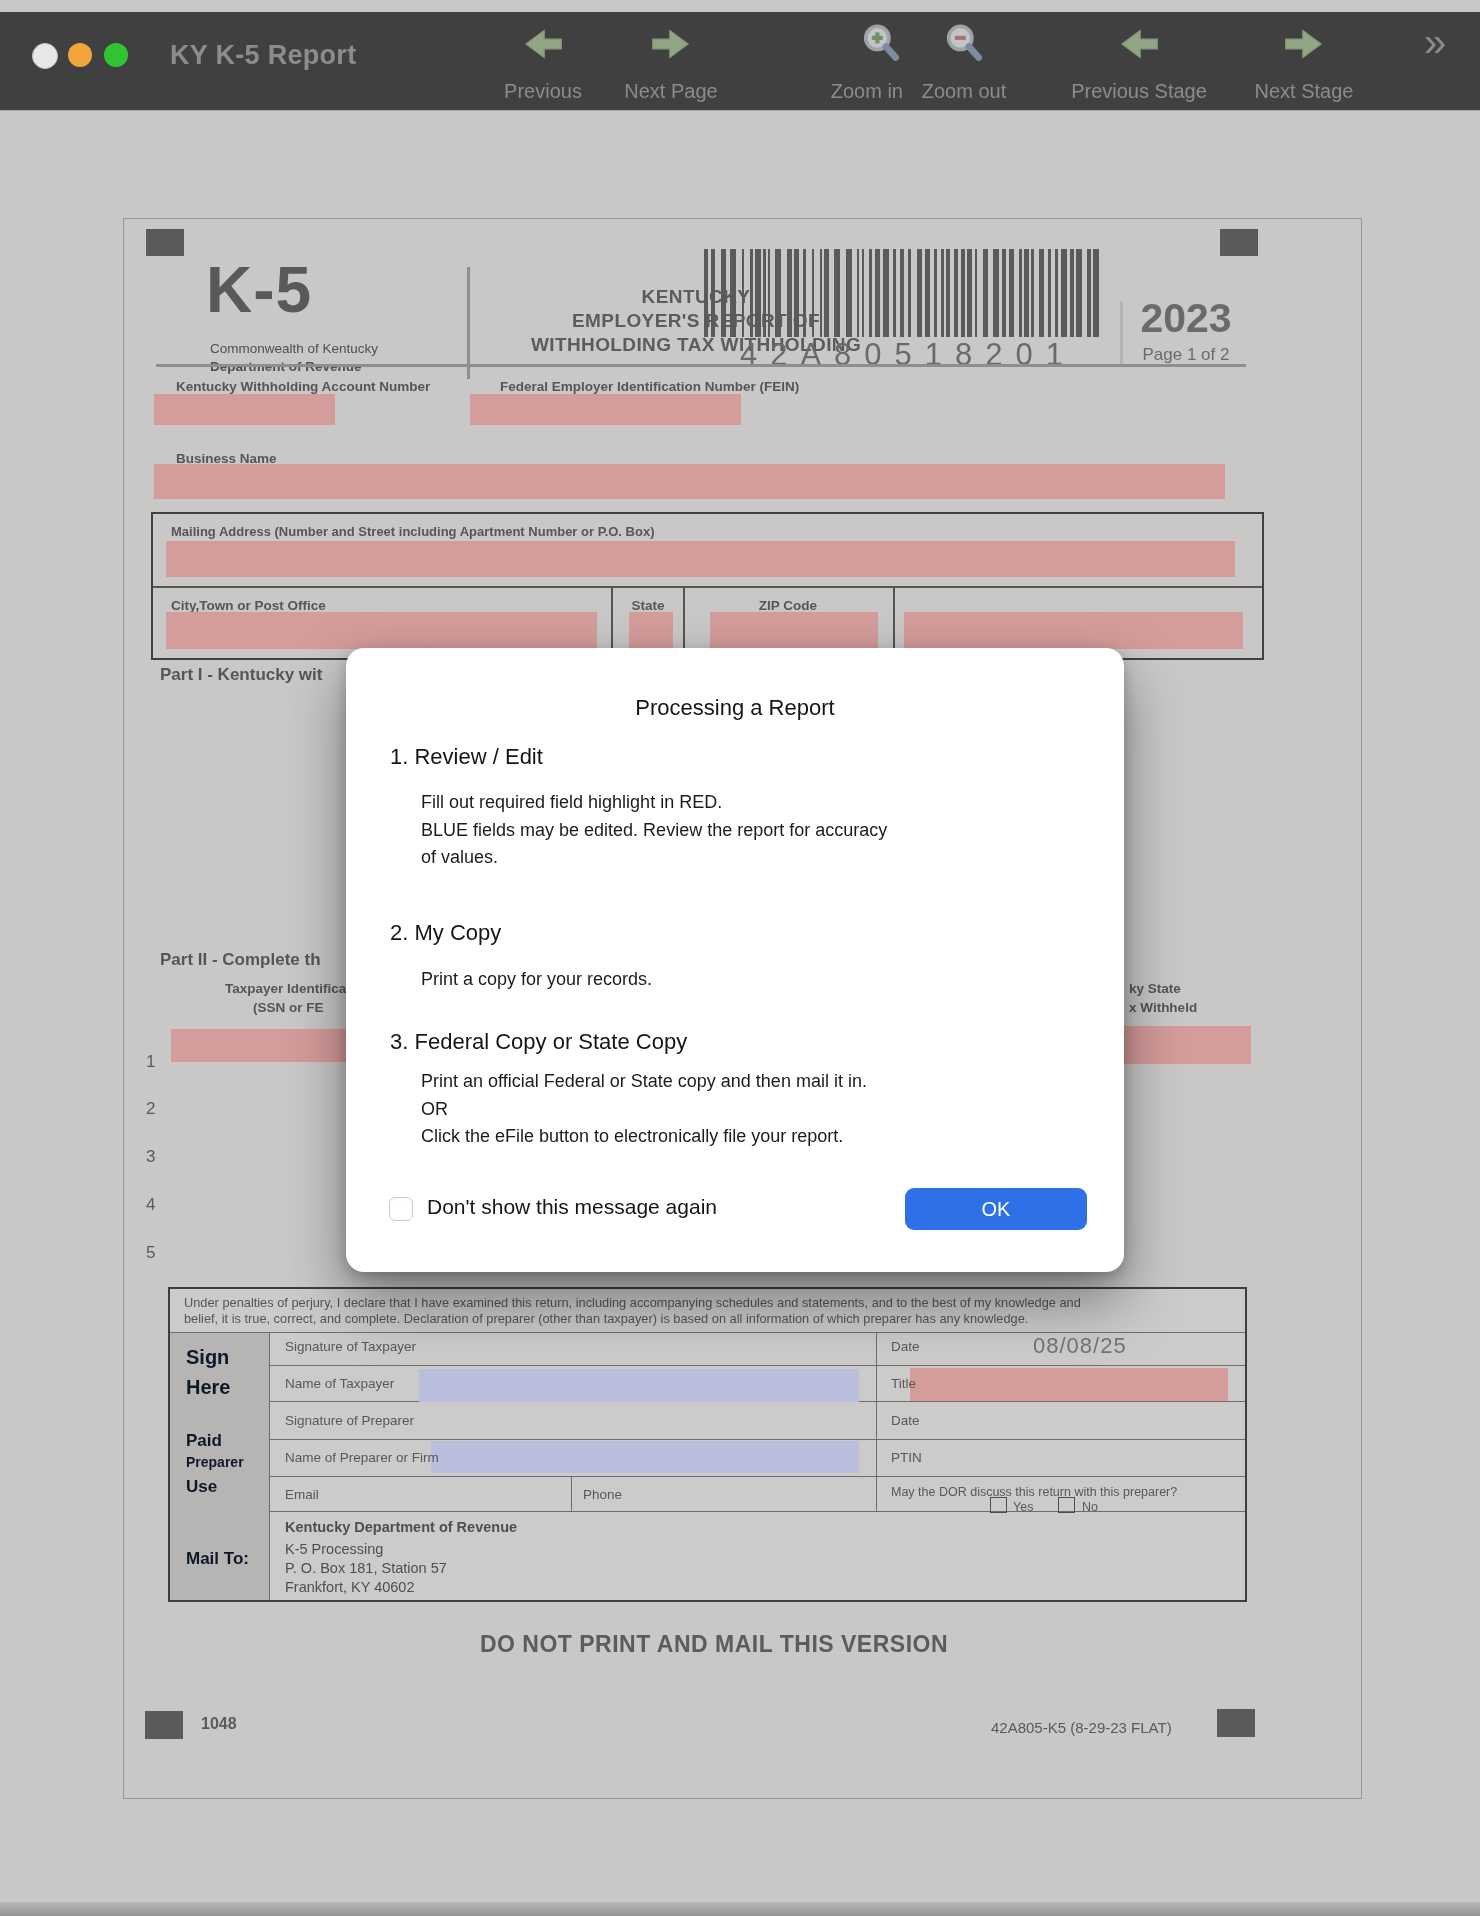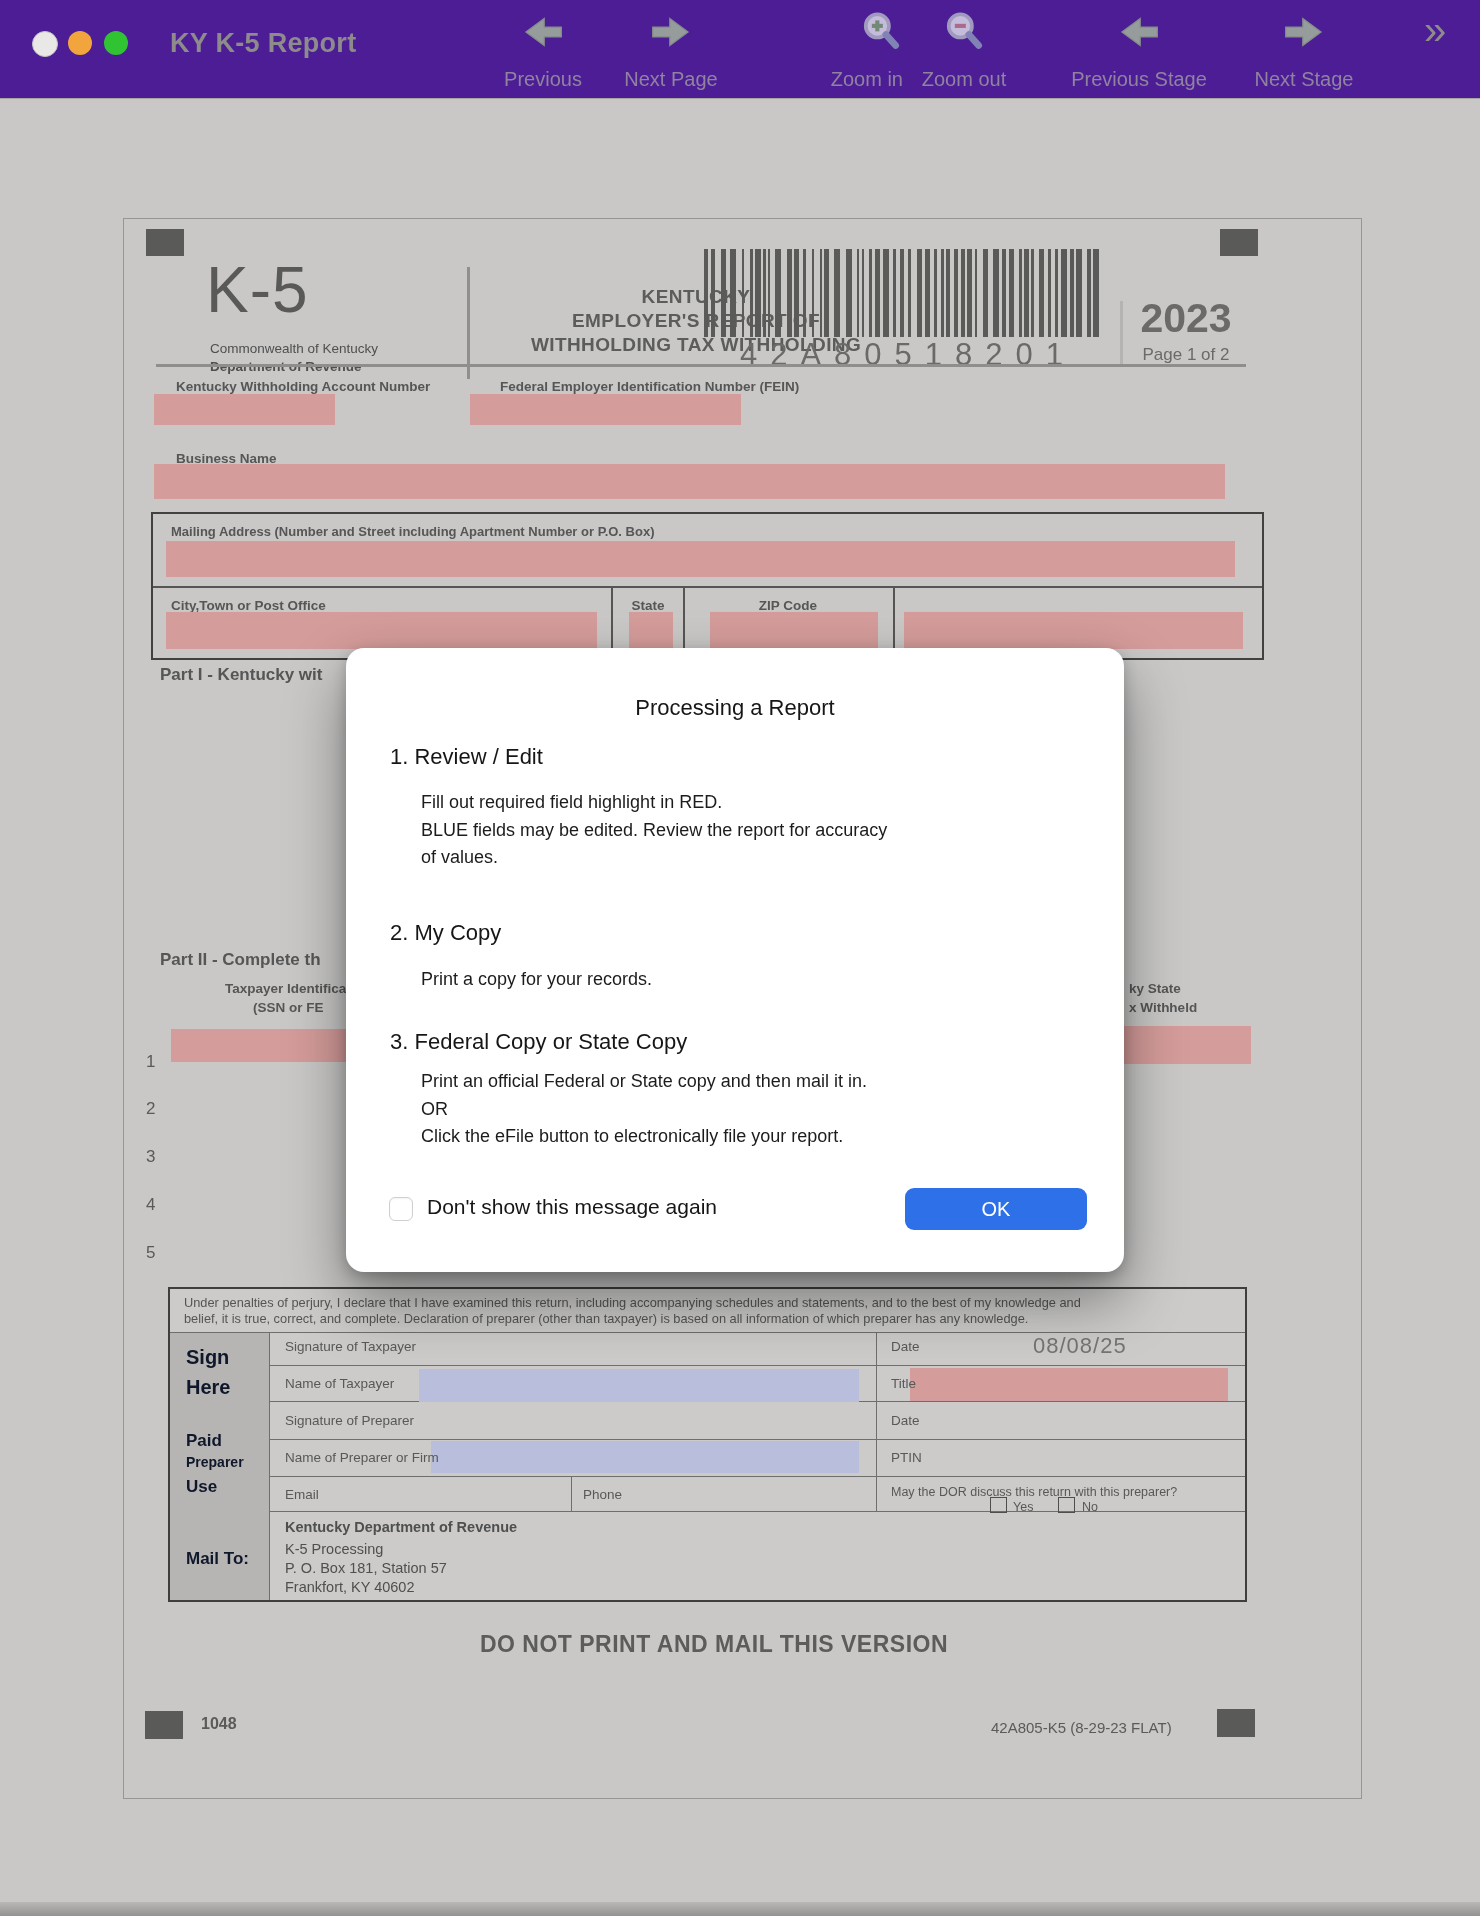--- a/index.html
+++ b/index.html
@@ -1,33 +1,33 @@
 <!DOCTYPE html>
 <html><head>
 <meta charset="utf-8">
 <style>
   html,body{margin:0;padding:0;background:#9a9a9a;}
   #app{position:relative;width:1480px;height:1916px;background:#c9c8c7;overflow:hidden;
        font-family:"Liberation Sans",sans-serif;-webkit-font-smoothing:antialiased;}
   
-  .toolbar{position:absolute;left:0;top:0;width:1480px;height:98px;background:#4c1d95;border-bottom:1px solid #a7a6a5;z-index:20;}
+  .toolbar{position:absolute;left:0;top:12px;width:1480px;height:98px;background:#404040;border-bottom:1px solid #a7a6a5;z-index:20;}
   .light{position:absolute;top:31px;width:24px;height:24px;border-radius:50%;}
   .win-title{position:absolute;left:170px;top:28px;font-size:27px;font-weight:bold;color:#8d8c8b;letter-spacing:.3px;}
   .tb-item{position:absolute;top:10px;text-align:center;opacity:.75;}
   .tb-icon{display:block;height:46px;}
   .tb-label{font-size:20px;color:#a6a5a4;margin-top:12px;white-space:nowrap;}
   .overflow{position:absolute;left:1424px;top:8px;font-size:40px;color:#8d8c8b;line-height:44px;}
   
   .page{position:absolute;left:123px;top:218px;width:1237px;height:1579px;border:1px solid #979695;}
   .sq{position:absolute;width:38px;height:27px;background:#5a5a59;}
   .lbl{position:absolute;font-size:13.5px;font-weight:bold;color:#565656;white-space:nowrap;}
   .redfield{position:absolute;background:#d49c9a;}
   .bluefield{position:absolute;background:#b8bedc;}
   .hline{position:absolute;background:#8f8e8d;}
-  .formcode{position:absolute;left:82px;top:34px;font-size:64px;font-weight:normal;color:#595958;letter-spacing:1px;}
+  .formcode{position:absolute;left:82px;top:34px;font-size:64px;font-weight:bold;color:#595958;letter-spacing:1px;}
   .agency{position:absolute;left:86px;font-size:13.5px;color:#4f4f4f;white-space:nowrap;}
   .ctitle{position:absolute;left:357px;top:66px;width:430px;text-align:center;font-size:19px;font-weight:bold;color:#5c5c5b;line-height:24px;letter-spacing:.4px;}
   .barcode{position:absolute;left:580px;top:30px;width:400px;height:88px;}
   .barcode div{position:absolute;top:0;height:100%;background:#5a5a59;}
   .bcdigits{position:absolute;left:588px;top:118px;width:392px;text-align:center;font-size:31px;color:#6b6a69;letter-spacing:13px;white-space:nowrap;}
   .year{position:absolute;left:1006px;top:76px;width:112px;text-align:center;font-size:41px;font-weight:bold;color:#6b6a69;}
   .pageind{position:absolute;left:1006px;top:126px;width:112px;text-align:center;font-size:17px;color:#6b6a69;}
   .vdiv{position:absolute;width:3px;background:#908f8e;}
   .mailbox{position:absolute;left:27px;top:293px;width:1109px;height:144px;border:2px solid #414141;}
   .mb-line{position:absolute;background:#555;}

